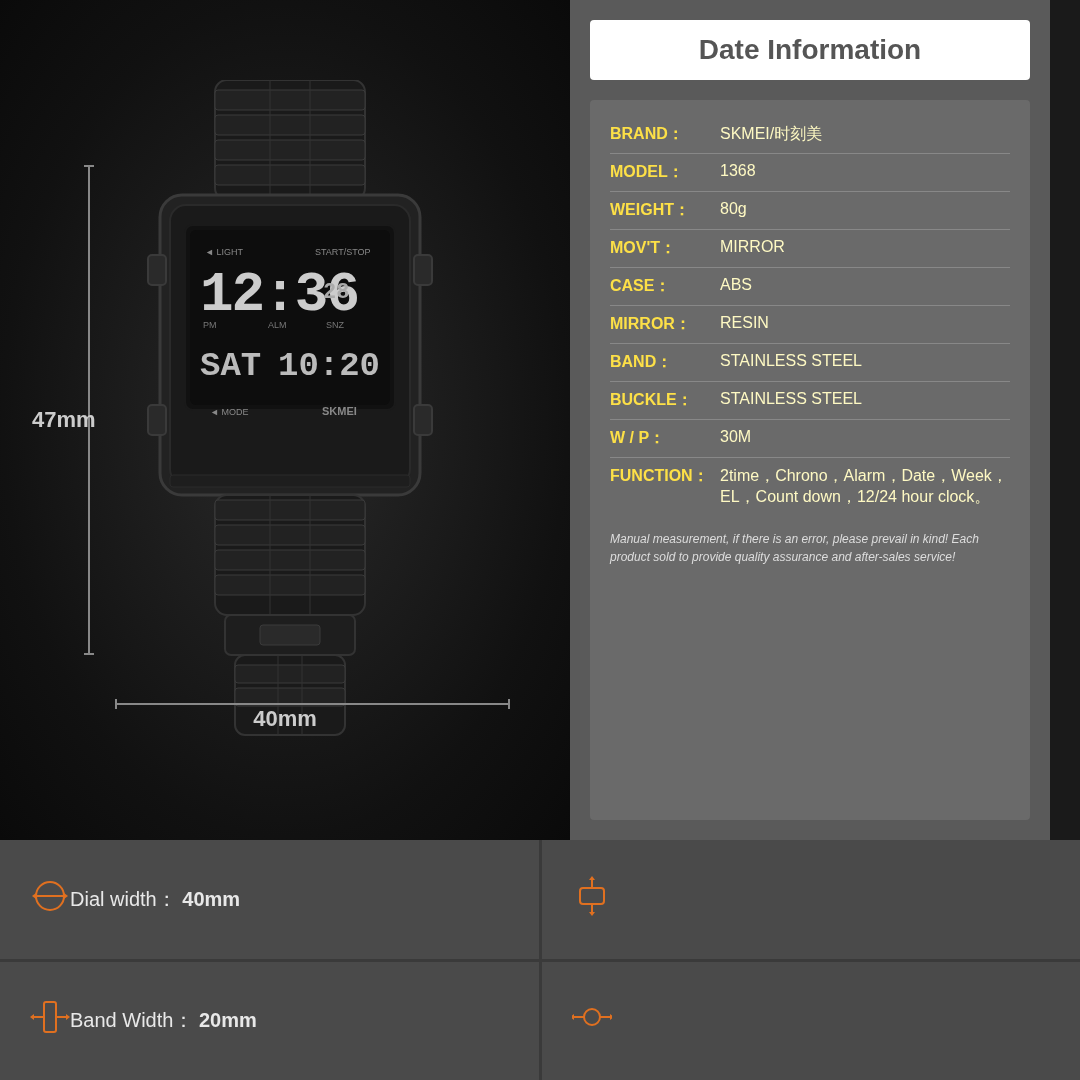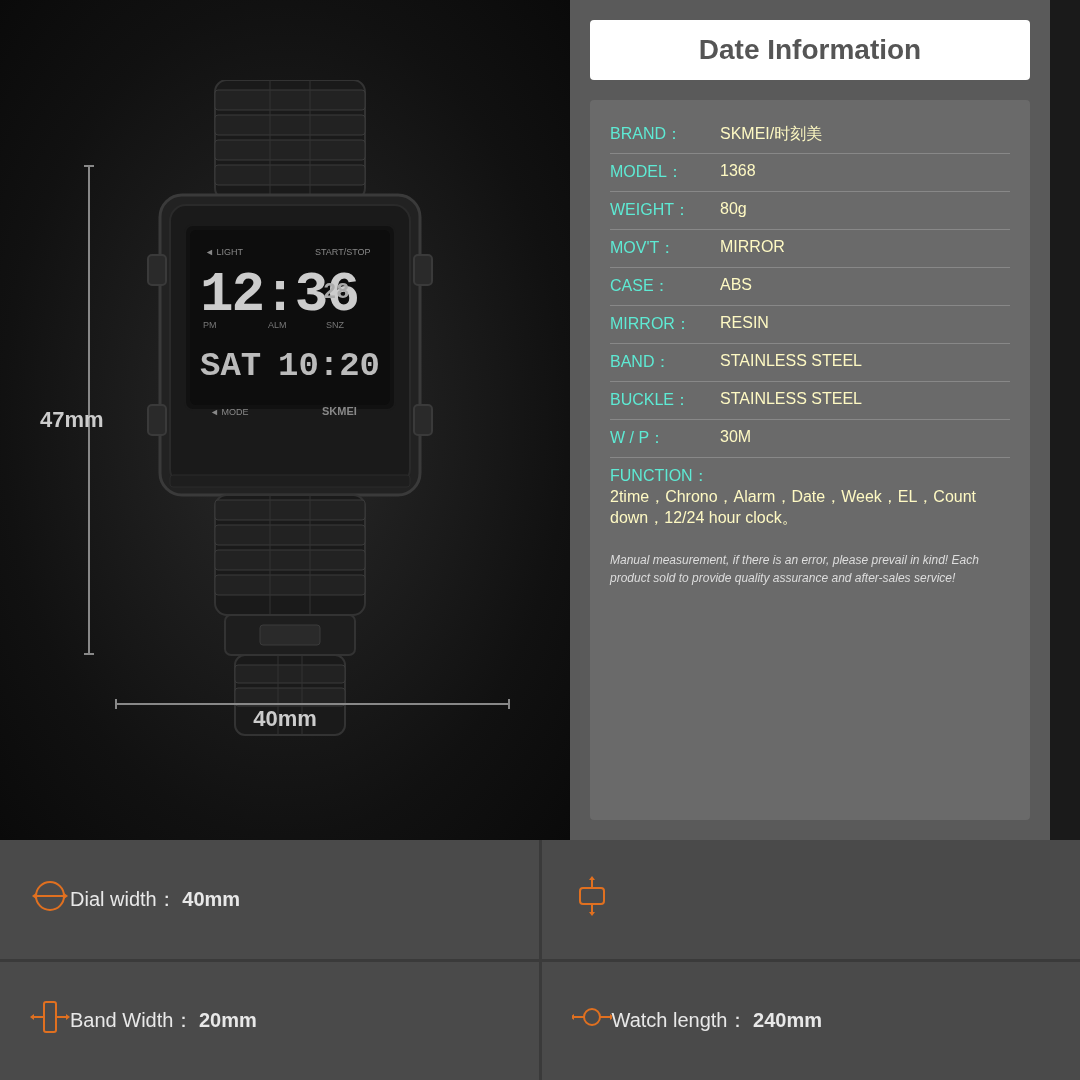--- a/index.html
+++ b/index.html
@@ -60,21 +60,21 @@
       content: '';
       position: absolute;
       bottom: 0;
       left: -4px;
       width: 10px;
       height: 2px;
       background: #888;
     }
     .dim-label-v {
       position: absolute;
-      left: 40px;
+      left: 32px;
       top: 50%;
       transform: translateY(-50%);
       color: #ccc;
       font-size: 22px;
       font-weight: bold;
       text-align: right;
     }
 
     .dim-horizontal {
       position: absolute;
@@ -159,26 +159,25 @@
     }
 
     .info-row {
       display: flex;
       padding: 8px 0;
       border-bottom: 1px solid #888;
       align-items: flex-start;
     }
     .info-row:last-child {
       border-bottom: none;
-      flex-direction: column;
     }
     .info-key {
-      color: #5eead4;
+      color: #fde047;
       font-size: 16px;
-      font-weight: normal;
+      font-weight: bold;
       min-width: 110px;
       flex-shrink: 0;
     }
     .info-value {
       color: #fef9c3;
       font-size: 16px;
       flex: 1;
     }
 
     .info-note {
@@ -392,15 +391,14 @@
       <span class="spec-text">Band Width： <strong>20mm</strong></span>
     </div>
     <div class="spec-cell">
       <span class="spec-icon"><svg width="40" height="40" viewBox="0 0 40 40">
           <circle cx="20" cy="20" r="8" fill="none" stroke="#e07020" stroke-width="2"></circle>
           <line x1="2" y1="20" x2="12" y2="20" stroke="#e07020" stroke-width="2"></line>
           <line x1="28" y1="20" x2="38" y2="20" stroke="#e07020" stroke-width="2"></line>
           <polygon points="2,17 -2,20 2,23" fill="#e07020"></polygon>
           <polygon points="38,17 42,20 38,23" fill="#e07020"></polygon>
         </svg></span>
-      <span class="spec-text">Watch length： <strong>240mm</strong></span>
     </div>
   </div>
 
 </body></html>

